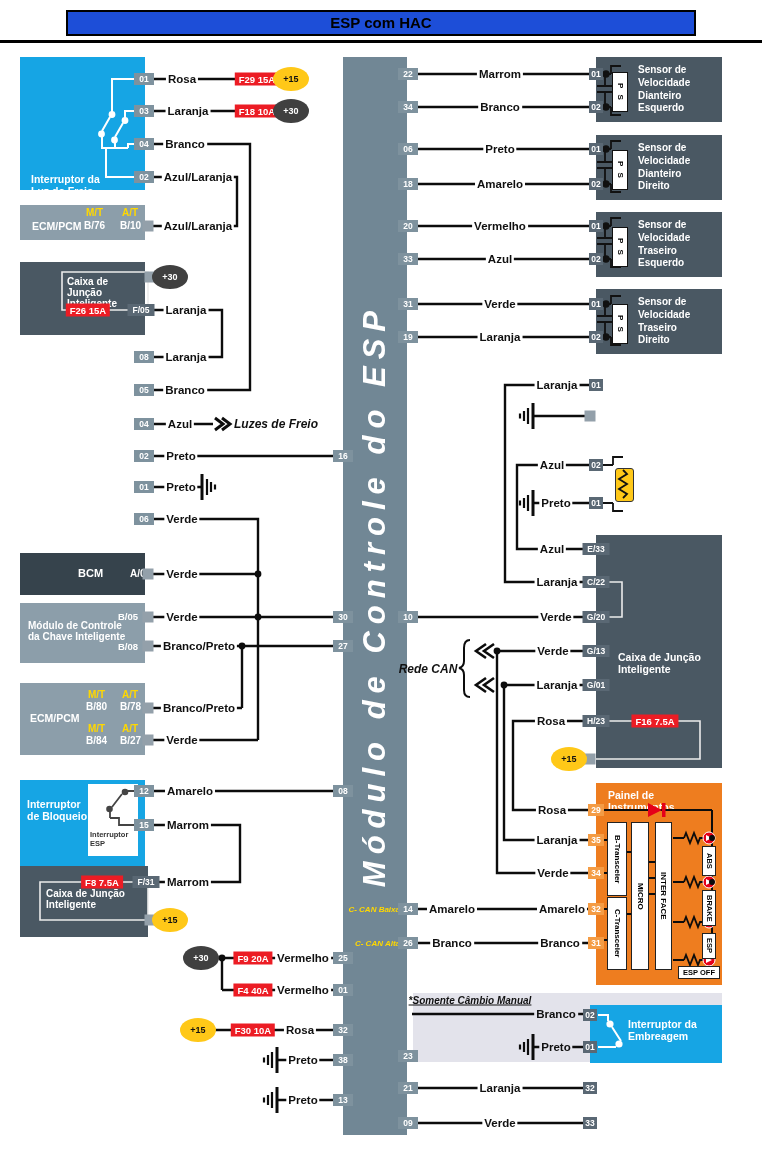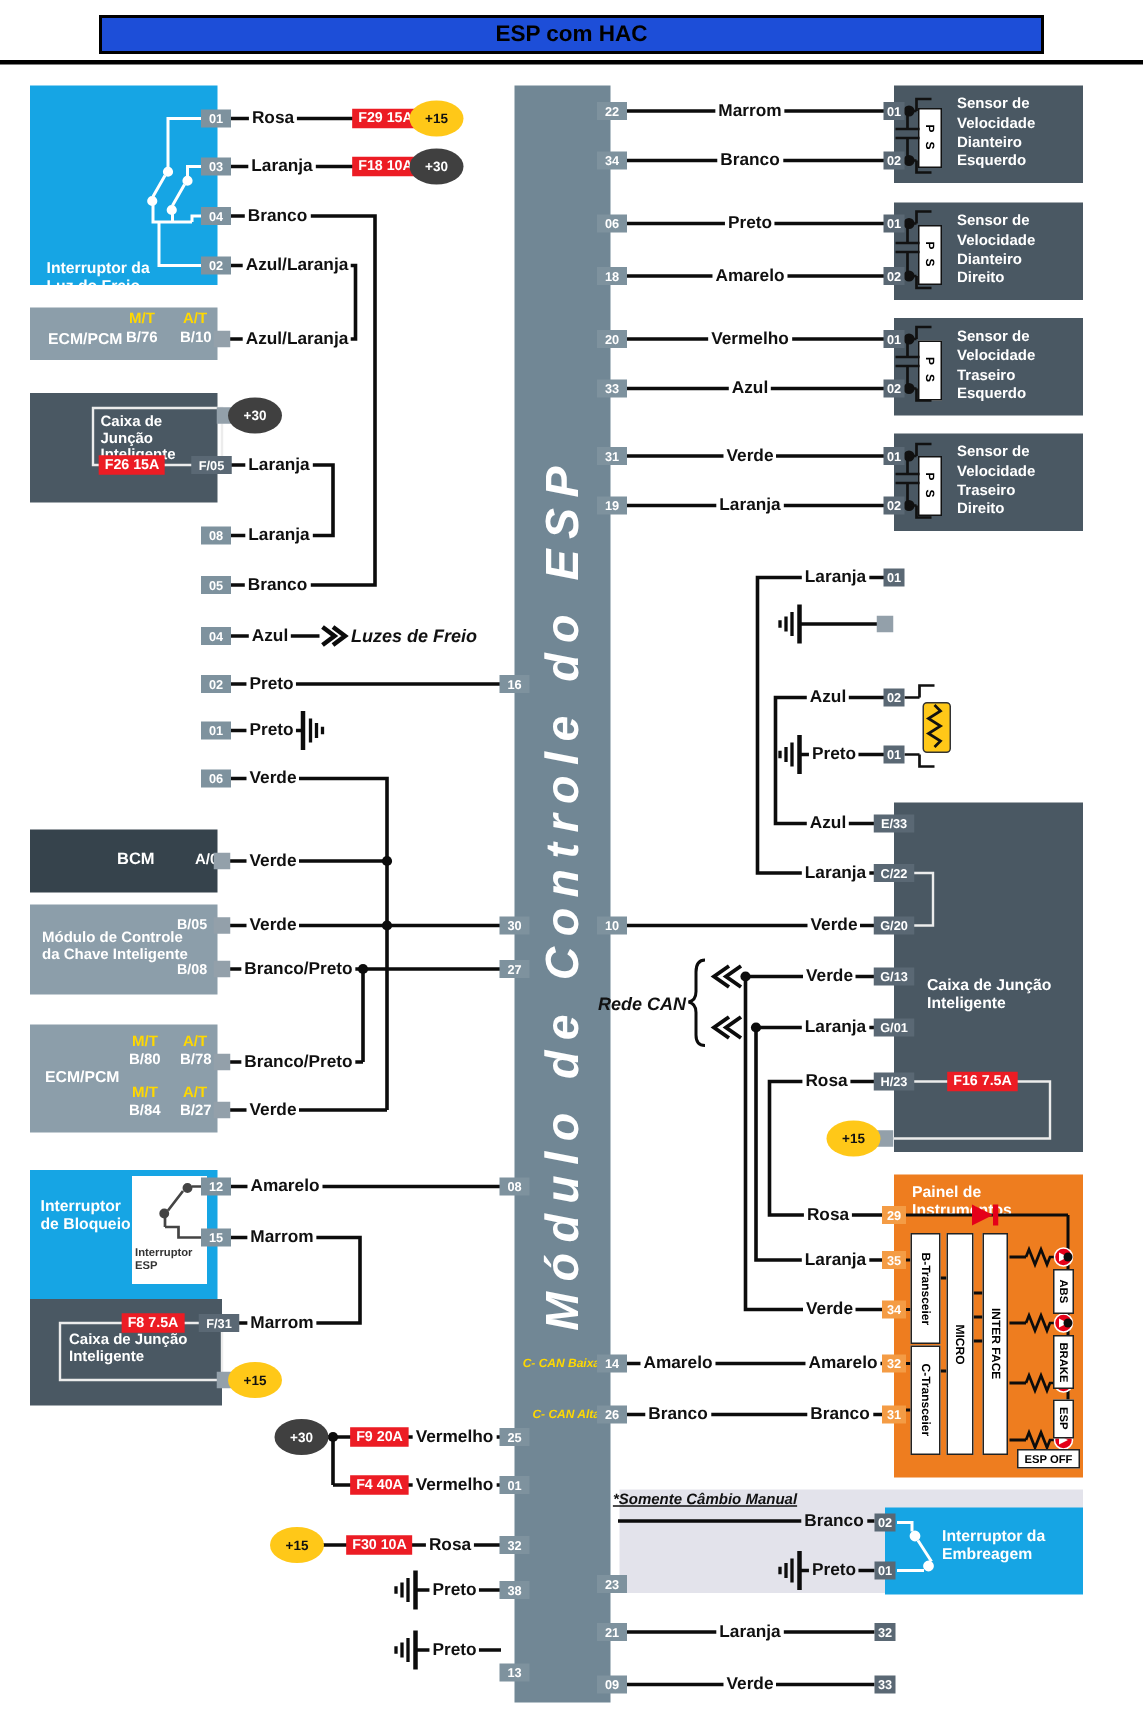--- a/index.html
+++ b/index.html
@@ -428,21 +428,21 @@
   <div>
 
   <div class="tab" style="left: 343px; top: 456px; transform: translate(-50%, -50%);">16</div>
       <div class="tab" style="left: 343px; top: 617px; transform: translate(-50%, -50%);">30</div>
       <div class="tab" style="left: 343px; top: 646px; transform: translate(-50%, -50%);">27</div>
       <div class="tab" style="left: 343px; top: 791px; transform: translate(-50%, -50%);">08</div>
       <div class="tab" style="left: 343px; top: 958px; transform: translate(-50%, -50%);">25</div>
       <div class="tab" style="left: 343px; top: 990px; transform: translate(-50%, -50%);">01</div>
       <div class="tab" style="left: 343px; top: 1030px; transform: translate(-50%, -50%);">32</div>
       <div class="tab" style="left: 343px; top: 1060px; transform: translate(-50%, -50%);">38</div>
-      <div class="tab" style="left: 343px; top: 1100px; transform: translate(-50%, -50%); margin-top: 15px;">13</div>
+      <div class="tab" style="left: 343px; top: 1100px; transform: translate(-50%, -50%);">13</div>
     </div>
   <div>
 
   <div class="tab" style="left: 408px; top: 74px; transform: translate(-50%, -50%);">22</div>
       <div class="tab" style="left: 408px; top: 107px; transform: translate(-50%, -50%);">34</div>
       <div class="tab" style="left: 408px; top: 149px; transform: translate(-50%, -50%);">06</div>
       <div class="tab" style="left: 408px; top: 184px; transform: translate(-50%, -50%);">18</div>
       <div class="tab" style="left: 408px; top: 226px; transform: translate(-50%, -50%);">20</div>
       <div class="tab" style="left: 408px; top: 259px; transform: translate(-50%, -50%);">33</div>
       <div class="tab" style="left: 408px; top: 304px; transform: translate(-50%, -50%);">31</div>

